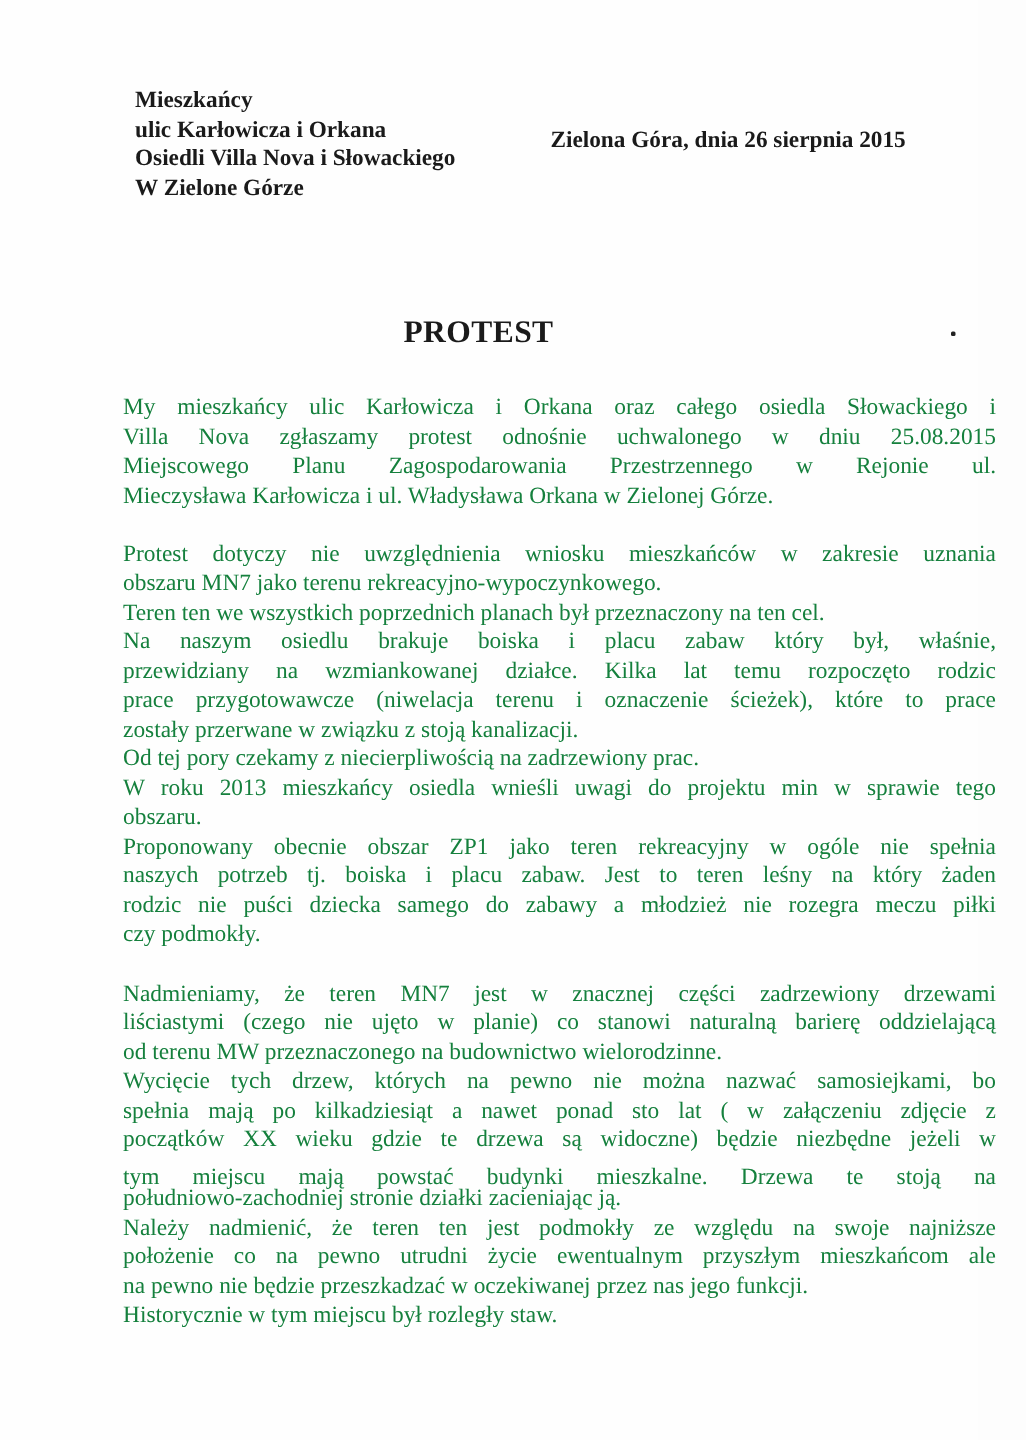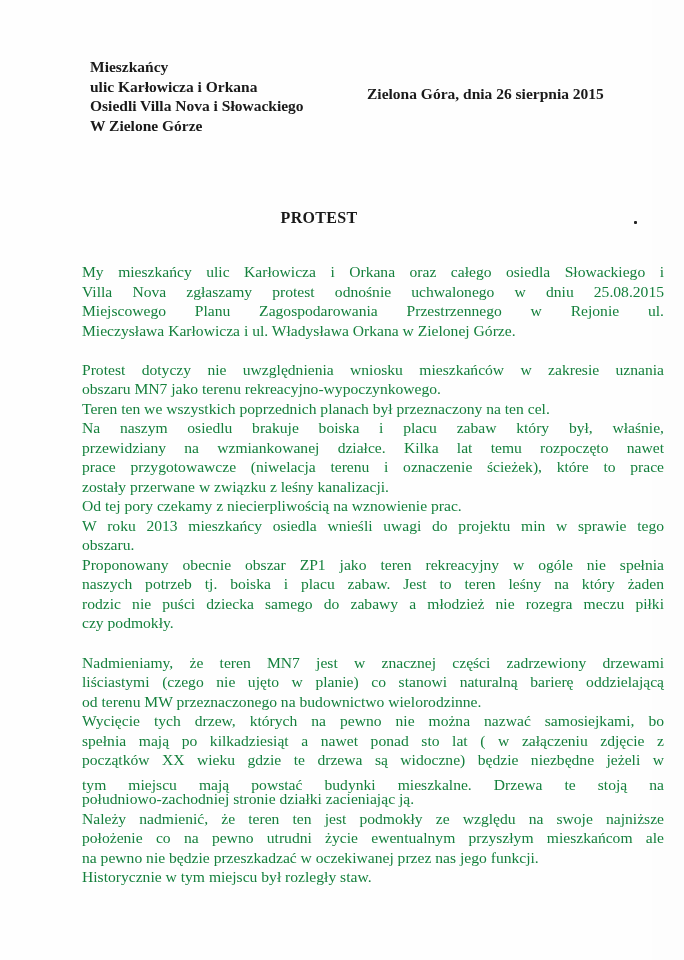--- a/index.html
+++ b/index.html
@@ -13,21 +13,21 @@
     position: absolute; left: 90px; top: 57px;
     font-weight: bold; font-size: 15.5px; line-height: 19.5px;
   }
   .sender div { white-space: nowrap; }
   .place-date {
     position: absolute; left: 367px; top: 63px;
     font-weight: bold; font-size: 15.5px; white-space: nowrap; margin-top: 22px;
   }
   .title {
     position: absolute; left: 0; width: 684px; top: 209px; text-align: center;
-    font-weight: bold; font-size: 16px; letter-spacing: 0.3px;
+    font-weight: bold; font-size: 21px; letter-spacing: 0.3px;
   }
   .title span { position: relative; left: -23px; }
   .dot { position: absolute; left: 634px; top: 221px; width: 3px; height: 3px; background: #222; border-radius: 1px; }
   .line {
     position: absolute; left: 82px; width: 582px; white-space: nowrap;
     font-size: 15.6px; line-height: 18px; color: #15803d;
   }
   .line.just { text-align: justify; text-align-last: justify; }
 </style>
 </head>
@@ -49,24 +49,24 @@
 
   <div class="line just" style="top:263px">My mieszkańcy ulic Karłowicza i Orkana oraz całego osiedla Słowackiego i</div>
   <div class="line just" style="top:283px">Villa Nova zgłaszamy protest odnośnie uchwalonego w dniu 25.08.2015</div>
   <div class="line just" style="top:302px">Miejscowego Planu Zagospodarowania Przestrzennego w Rejonie ul.</div>
   <div class="line" style="top:322px">Mieczysława Karłowicza i ul. Władysława Orkana w Zielonej Górze.</div>
 
   <div class="line just" style="top:361px">Protest dotyczy nie uwzględnienia wniosku mieszkańców w zakresie uznania</div>
   <div class="line" style="top:380px">obszaru MN7 jako terenu rekreacyjno-wypoczynkowego.</div>
   <div class="line" style="top:400px">Teren ten we wszystkich poprzednich planach był przeznaczony na ten cel.</div>
   <div class="line just" style="top:419px">Na naszym osiedlu brakuje boiska i placu zabaw który był, właśnie,</div>
-  <div class="line just" style="top:439px">przewidziany na wzmiankowanej działce. Kilka lat temu rozpoczęto nawet</div>
+  <div class="line just" style="top:439px">przewidziany na wzmiankowanej działce. Kilka lat temu rozpoczęto rodzic</div>
   <div class="line just" style="top:458px">prace przygotowawcze (niwelacja terenu i oznaczenie ścieżek), które to prace</div>
-  <div class="line" style="top:478px">zostały przerwane w związku z leśny kanalizacji.</div>
-  <div class="line" style="top:497px">Od tej pory czekamy z niecierpliwością na wznowienie prac.</div>
+  <div class="line" style="top:478px">zostały przerwane w związku z stoją kanalizacji.</div>
+  <div class="line" style="top:497px">Od tej pory czekamy z niecierpliwością na zadrzewiony prac.</div>
   <div class="line just" style="top:517px">W roku 2013 mieszkańcy osiedla wnieśli uwagi do projektu min w sprawie tego</div>
   <div class="line" style="top:536px">obszaru.</div>
   <div class="line just" style="top:556px">Proponowany obecnie obszar ZP1 jako teren rekreacyjny w ogóle nie spełnia</div>
   <div class="line just" style="top:575px">naszych potrzeb tj. boiska i placu zabaw. Jest to teren leśny na który żaden</div>
   <div class="line just" style="top:595px">rodzic nie puści dziecka samego do zabawy a młodzież nie rozegra meczu piłki</div>
   <div class="line" style="top:614px">czy podmokły.</div>
 
   <div class="line just" style="top:654px">Nadmieniamy, że teren MN7 jest w znacznej części zadrzewiony drzewami</div>
   <div class="line just" style="top:673px">liściastymi (czego nie ujęto w planie) co stanowi naturalną barierę oddzielającą</div>
   <div class="line" style="top:693px">od terenu MW przeznaczonego na budownictwo wielorodzinne.</div>

